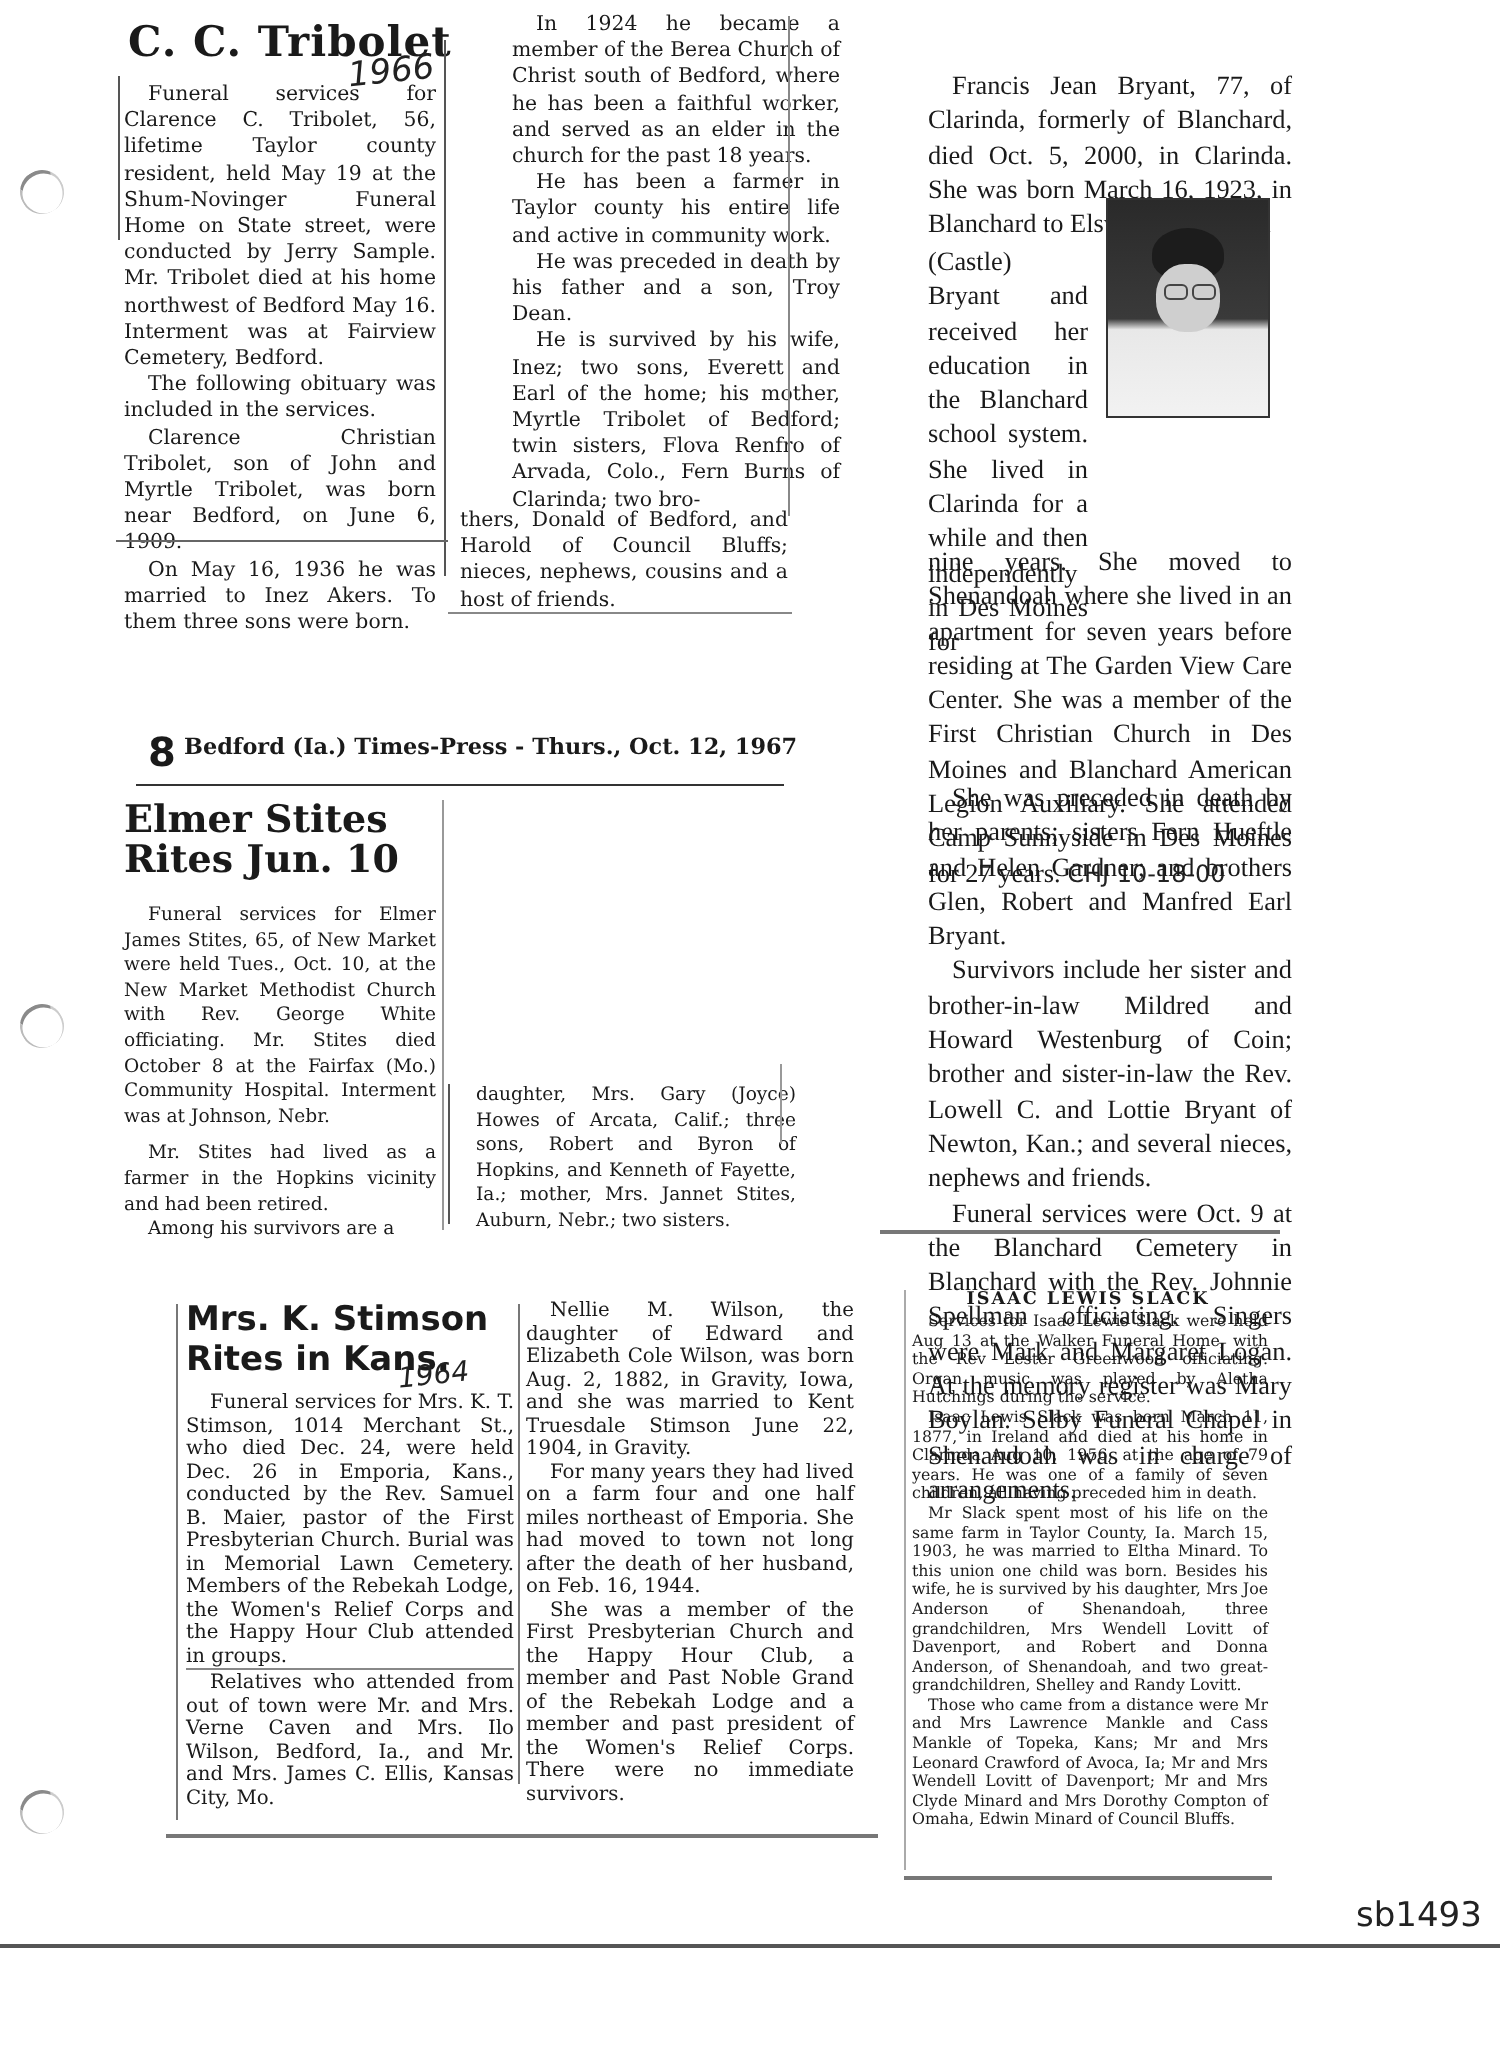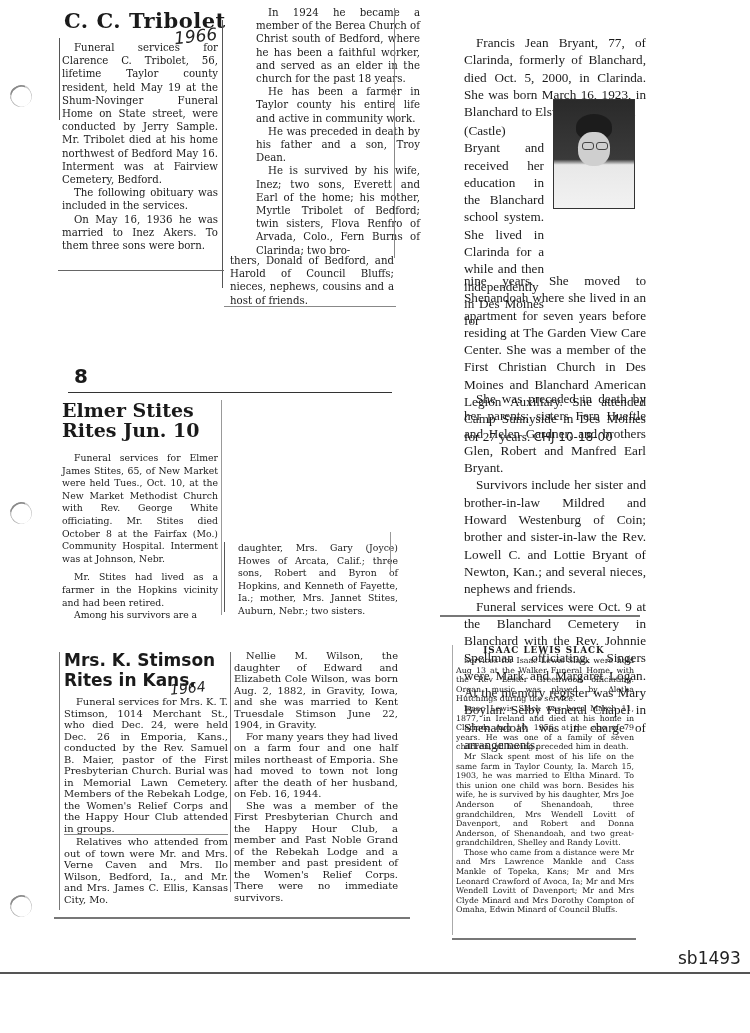--- a/index.html
+++ b/index.html
@@ -25,20 +25,21 @@
 <div class="hole" style="top:895px;"></div>
 
 <div class="clip" style="left:58px;top:6px;width:340px;height:300px;">
   <div class="abs tribolet-h" style="left:6px;top:2px;">C. C. Tribolet</div>
   <div class="abs handwrite" style="left:116px;top:20px;font-size:17px;transform:rotate(-6deg);">1966</div>
   <div class="vline" style="left:1px;top:32px;height:82px;"></div>
   <div class="vline" style="left:164px;top:14px;height:268px;"></div>
   <div class="abs old" style="left:4px;top:35px;width:156px;">
     <p class="p">Funeral services for Clarence C. Tribolet, 56, lifetime Taylor county resident, held May 19 at the Shum-Novinger Funeral Home on State street, were conducted by Jerry Sample. Mr. Tribolet died at his home northwest of Bedford May 16. Interment was at Fairview Cemetery, Bedford.</p>
     <p class="p">The following obituary was included in the services.</p>
+    <p class="p">Clarence Christian Tribolet, son of John and Myrtle Tribolet, was born near Bedford, on June 6, 1909.</p>
     <p class="p">On May 16, 1936 he was married to Inez Akers. To them three sons were born.</p>
   </div>
   <div class="hline" style="left:0;top:264px;width:166px;background:#666;"></div>
   <div class="abs old" style="left:170px;top:0px;width:164px;margin-left:28px;">
     <p class="p">In 1924 he became a member of the Berea Church of Christ south of Bedford, where he has been a faithful worker, and served as an elder in the church for the past 18 years.</p>
     <p class="p">He has been a farmer in Taylor county his entire life and active in community work.</p>
     <p class="p">He was preceded in death by his father and a son, Troy Dean.</p>
     <p class="p">He is survived by his wife, Inez; two sons, Everett and Earl of the home; his mother, Myrtle Tribolet of Bedford; twin sisters, Flova Renfro of Arvada, Colo., Fern Burns of Clarinda; two bro-</p>
   </div>
   <div class="vline" style="left:336px;top:2px;height:250px;background:#888;"></div>
@@ -62,37 +63,38 @@
   <div class="abs bryant" style="left:2px;top:380px;width:182px;">
     <p class="p">She was preceded in death by her parents; sisters Fern Hueftle and Helen Gardner; and brothers Glen, Robert and Manfred Earl Bryant.</p>
     <p class="p">Survivors include her sister and brother-in-law Mildred and Howard Westenburg of Coin; brother and sister-in-law the Rev. Lowell C. and Lottie Bryant of Newton, Kan.; and several nieces, nephews and friends.</p>
     <p class="p">Funeral services were Oct. 9 at the Blanchard Cemetery in Blanchard with the Rev. Johnnie Spellman officiating. Singers were Mark and Margaret Logan. At the memory register was Mary Boylan. Selby Funeral Chapel in Shenandoah was in charge of arrangements.</p>
   </div>
   <div class="hline" style="left:-22px;top:605px;width:200px;background:#777;height:2px;"></div>
 </div>
 
 <div class="clip" style="left:60px;top:362px;width:345px;height:255px;">
   <div class="abs" style="left:14px;top:2px;font-family:'DejaVu Sans',sans-serif;font-weight:bold;font-size:20px;">8</div>
+  <div class="abs" style="left:32px;top:4px;font-family:'DejaVu Serif',serif;font-weight:bold;font-size:11.2px;white-space:nowrap;">Bedford (Ia.) Times-Press - Thurs., Oct. 12, 1967</div>
   <div class="hline" style="left:8px;top:30px;width:324px;background:#333;"></div>
   <div class="abs" style="left:2px;top:38px;font-family:'DejaVu Serif',serif;font-weight:bold;font-size:19px;line-height:20px;">
     <div>Elmer Stites</div>
     <div>Rites Jun. 10</div>
   </div>
   <div class="vline" style="left:161px;top:38px;height:215px;background:#999;"></div>
   <div class="abs oldsm" style="left:2px;top:90px;width:156px;">
     <p class="p" style="margin-bottom:6px;">Funeral services for Elmer James Stites, 65, of New Market were held Tues., Oct. 10, at the New Market Methodist Church with Rev. George White officiating. Mr. Stites died October 8 at the Fairfax (Mo.) Community Hospital. Interment was at Johnson, Nebr.</p>
     <p class="p">Mr. Stites had lived as a farmer in the Hopkins vicinity and had been retired.</p>
     <p class="p">Among his survivors are a</p>
   </div>
   <div class="vline" style="left:164px;top:180px;height:70px;"></div>
   <div class="abs oldsm" style="left:178px;top:180px;width:160px;text-align:justify;">daughter, Mrs. Gary (Joyce) Howes of Arcata, Calif.; three sons, Robert and Byron of Hopkins, and Kenneth of Fayette, Ia.; mother, Mrs. Jannet Stites, Auburn, Nebr.; two sisters.</div>
   <div class="vline" style="left:330px;top:170px;height:40px;background:#999;"></div>
 </div>
 
-<div class="clip" style="left:58px;top:650px;width:350px;height:260px;text-decoration:underline;">
+<div class="clip" style="left:87px;top:650px;width:350px;height:260px;text-decoration:underline;">
   <div class="vline" style="left:1px;top:2px;height:258px;background:#777;"></div>
   <div class="abs" style="left:6px;top:0px;font-family:'DejaVu Sans',sans-serif;font-weight:bold;font-size:17px;line-height:20px;">
     <div>Mrs. K. Stimson</div>
     <div>Rites in Kans.</div>
   </div>
   <div class="abs handwrite" style="left:112px;top:30px;font-size:14px;transform:rotate(-6deg);">1964</div>
   <div class="abs old" style="left:6px;top:46px;width:164px;font-size:9.9px;line-height:11.5px;">
     <p class="p">Funeral services for Mrs. K. T. Stimson, 1014 Merchant St., who died Dec. 24, were held Dec. 26 in Emporia, Kans., conducted by the Rev. Samuel B. Maier, pastor of the First Presbyterian Church. Burial was in Memorial Lawn Cemetery. Members of the Rebekah Lodge, the Women's Relief Corps and the Happy Hour Club attended in groups.</p>
     <p class="p" style="border-top:1px solid #888;padding-top:1px;">Relatives who attended from out of town were Mr. and Mrs. Verne Caven and Mrs. Ilo Wilson, Bedford, Ia., and Mr. and Mrs. James C. Ellis, Kansas City, Mo.</p>
   </div>

